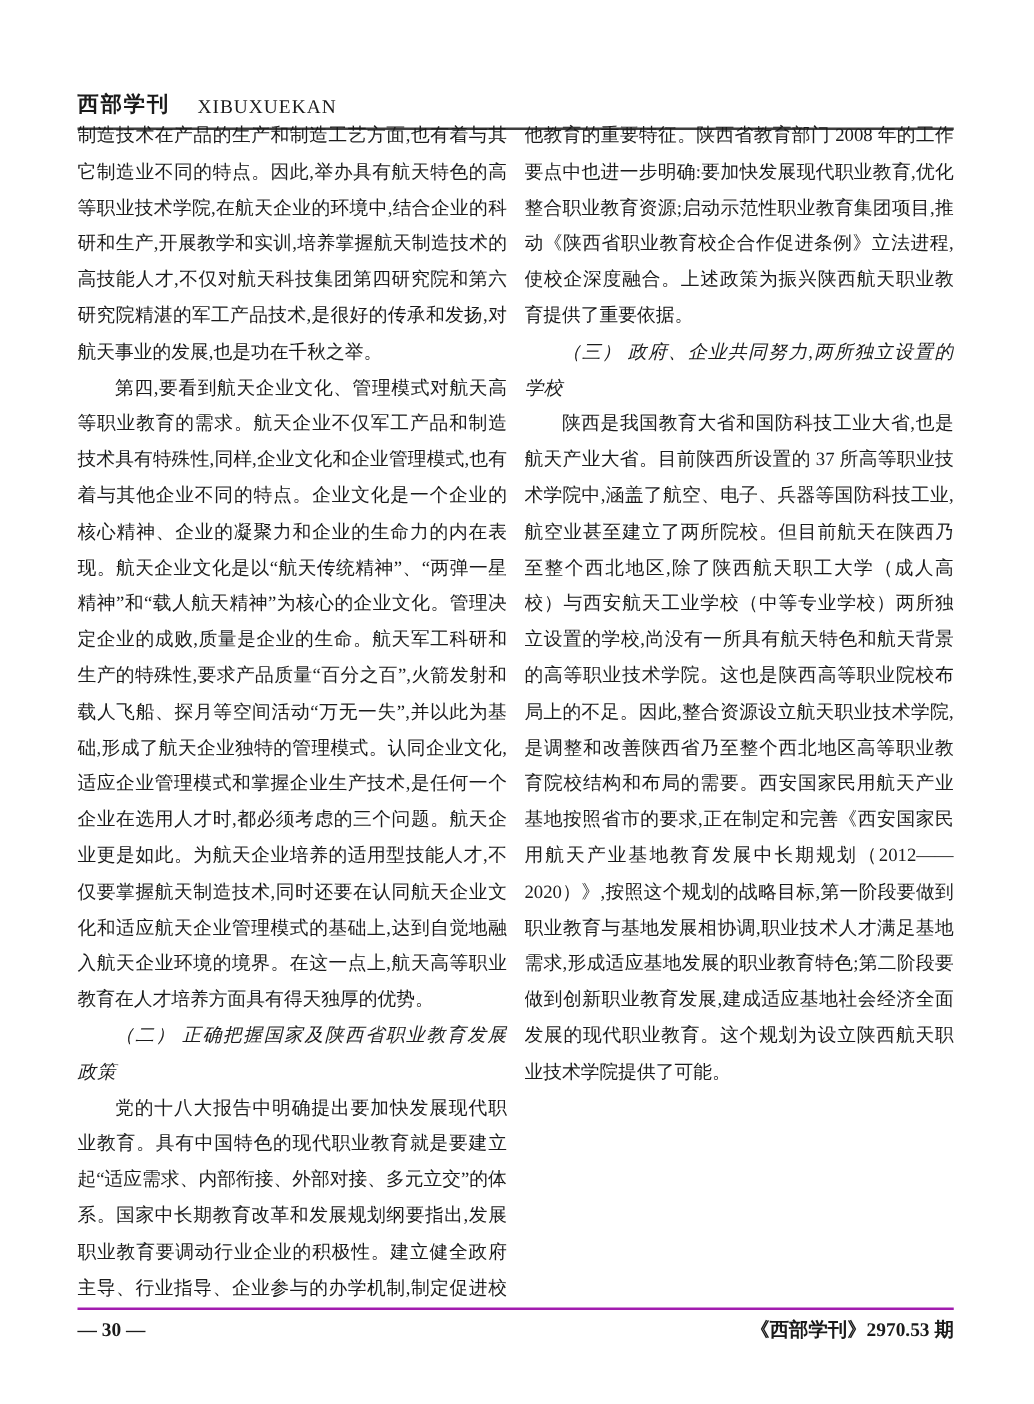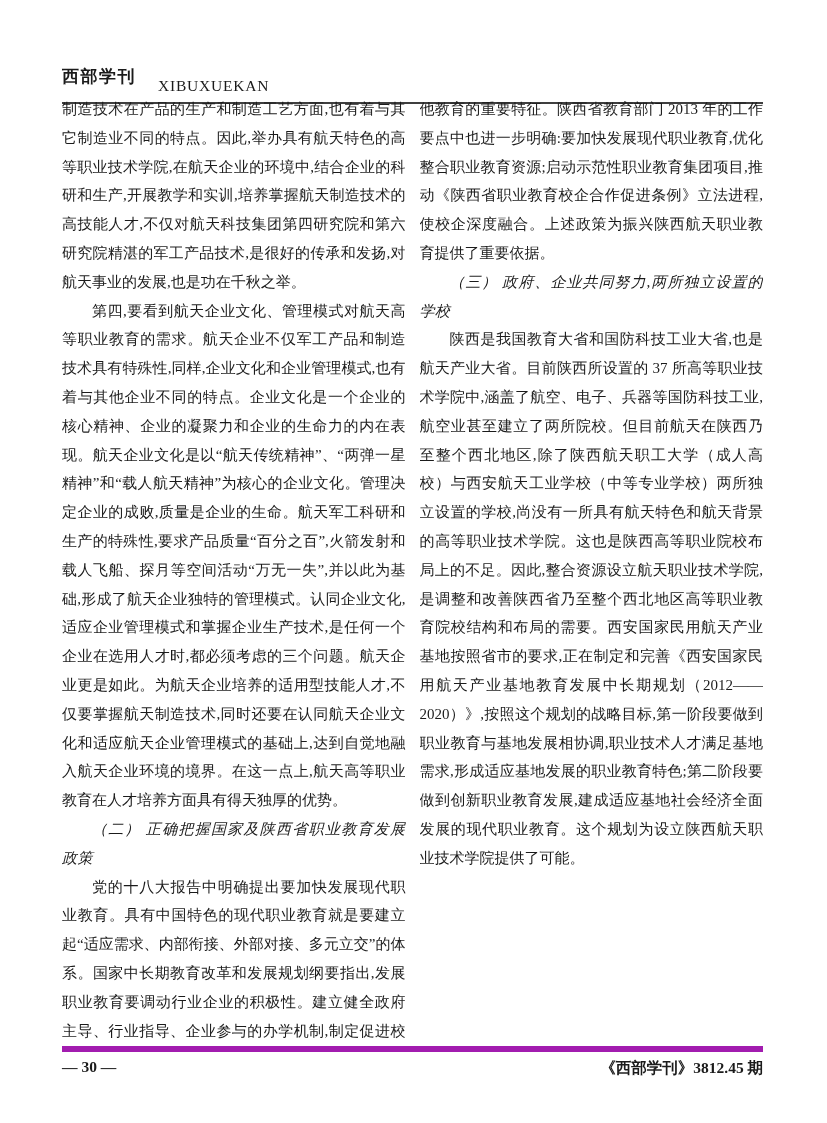--- a/index.html
+++ b/index.html
@@ -10,21 +10,21 @@
     color:#1b1b1b;
     font-family:"Liberation Serif","DejaVu Serif",serif;
     box-sizing:border-box;
     overflow:hidden;
   }
   .masthead{
     position:absolute;
     top:57px;left:62px;right:64px;
     border-bottom:2px solid #3f3f3f;
     padding-bottom:7px;
-    display:flex;align-items:center;gap:22px;
+    display:flex;align-items:flex-end;gap:22px;
   }
   .masthead .cn{font-weight:bold;font-size:17px;letter-spacing:1.5px;}
   .masthead .en{font-size:15.5px;letter-spacing:0.8px;margin-top:20px;}
   .columns{
     position:absolute;
     top:95px;left:62px;right:64px;
     height:950px;
     display:flex;gap:14px;
     overflow:hidden;
     font-family:Liberation Serif, serif;
@@ -35,23 +35,23 @@
     font-size:15px;
     line-height:28.8px;
     text-align:justify;
     text-justify:inter-ideograph;
   }
   .col p.indent{text-indent:2em;}
   .col p.heading{font-style:italic;font-weight:500;letter-spacing:0.5px;}
   .pagefoot{
     position:absolute;
     left:62px;right:64px;top:1046px;
-    border-top:6px solid #a21caf;
+    border-top:2px solid #a21caf;
     padding-top:6px;
-    display:flex;justify-content:space-between;align-items:flex-start;
+    display:flex;justify-content:space-between;align-items:center;
     font-weight:bold;font-size:15.5px;
   }
 </style>
 </head>
 <body>
 
 <div class="page">
 
   <header class="masthead">
     <span class="cn">西部学刊</span>
@@ -59,24 +59,24 @@
   </header>
 
   <main class="columns">
     <section class="col">
         <p class="">制造技术在产品的生产和制造工艺方面,也有着与其它制造业不同的特点。因此,举办具有航天特色的高等职业技术学院,在航天企业的环境中,结合企业的科研和生产,开展教学和实训,培养掌握航天制造技术的高技能人才,不仅对航天科技集团第四研究院和第六研究院精湛的军工产品技术,是很好的传承和发扬,对航天事业的发展,也是功在千秋之举。</p>
         <p class="indent">第四,要看到航天企业文化、管理模式对航天高等职业教育的需求。航天企业不仅军工产品和制造技术具有特殊性,同样,企业文化和企业管理模式,也有着与其他企业不同的特点。企业文化是一个企业的核心精神、企业的凝聚力和企业的生命力的内在表现。航天企业文化是以“航天传统精神”、“两弹一星精神”和“载人航天精神”为核心的企业文化。管理决定企业的成败,质量是企业的生命。航天军工科研和生产的特殊性,要求产品质量“百分之百”,火箭发射和载人飞船、探月等空间活动“万无一失”,并以此为基础,形成了航天企业独特的管理模式。认同企业文化,适应企业管理模式和掌握企业生产技术,是任何一个企业在选用人才时,都必须考虑的三个问题。航天企业更是如此。为航天企业培养的适用型技能人才,不仅要掌握航天制造技术,同时还要在认同航天企业文化和适应航天企业管理模式的基础上,达到自觉地融入航天企业环境的境界。在这一点上,航天高等职业教育在人才培养方面具有得天独厚的优势。</p>
         <p class="heading indent">（二） 正确把握国家及陕西省职业教育发展政策</p>
         <p class="indent">党的十八大报告中明确提出要加快发展现代职业教育。具有中国特色的现代职业教育就是要建立起“适应需求、内部衔接、外部对接、多元立交”的体系。国家中长期教育改革和发展规划纲要指出,发展职业教育要调动行业企业的积极性。建立健全政府主导、行业指导、企业参与的办学机制,制定促进校企合作办学法规,促进校企合作制度化。鼓励行业组织、企业举办职业学校,鼓励委托职业学校进行职工培训。制定优惠政策,鼓励企业接收学生实习实训和教师实践,鼓励企业加大对职业教育的投入。教育部副部长鲁昕在去年谈到职业教育发展时强调,职业教育办学要依据国家机制、国家标准、国家方向去做。具体讲国家机制就是要建立健全政府主导、行业指导、企业参与的办学机制;国家标准就是必须吸收行业企业和第三方机构等参加标准建设,形成多方参与、适应技能型人才培养要求的国家标准体系;国家方向就是校企合作。产教结合、校企合作是职业教育区别于其</p>
       </section>
     <section class="col">
-        <p class="">他教育的重要特征。陕西省教育部门 2013 年的工作要点中也进一步明确:要加快发展现代职业教育,优化整合职业教育资源;启动示范性职业教育集团项目,推动《陕西省职业教育校企合作促进条例》立法进程,使校企深度融合。上述政策为振兴陕西航天职业教育提供了重要依据。</p>
+        <p class="">他教育的重要特征。陕西省教育部门 2008 年的工作要点中也进一步明确:要加快发展现代职业教育,优化整合职业教育资源;启动示范性职业教育集团项目,推动《陕西省职业教育校企合作促进条例》立法进程,使校企深度融合。上述政策为振兴陕西航天职业教育提供了重要依据。</p>
         <p class="heading indent">（三） 政府、企业共同努力,两所独立设置的学校</p>
         <p class="indent">陕西是我国教育大省和国防科技工业大省,也是航天产业大省。目前陕西所设置的 37 所高等职业技术学院中,涵盖了航空、电子、兵器等国防科技工业,航空业甚至建立了两所院校。但目前航天在陕西乃至整个西北地区,除了陕西航天职工大学（成人高校）与西安航天工业学校（中等专业学校）两所独立设置的学校,尚没有一所具有航天特色和航天背景的高等职业技术学院。这也是陕西高等职业院校布局上的不足。因此,整合资源设立航天职业技术学院,是调整和改善陕西省乃至整个西北地区高等职业教育院校结构和布局的需要。西安国家民用航天产业基地按照省市的要求,正在制定和完善《西安国家民用航天产业基地教育发展中长期规划（2012——2020）》,按照这个规划的战略目标,第一阶段要做到职业教育与基地发展相协调,职业技术人才满足基地需求,形成适应基地发展的职业教育特色;第二阶段要做到创新职业教育发展,建成适应基地社会经济全面发展的现代职业教育。这个规划为设立陕西航天职业技术学院提供了可能。</p>
       </section>
   </main>
 
   <footer class="pagefoot">
     <span>— 30 —</span>
-    <span>《西部学刊》3812.45 期</span>
+    <span>《西部学刊》2970.53 期</span>
   </footer>
 
 </div>
 
 </body></html>

